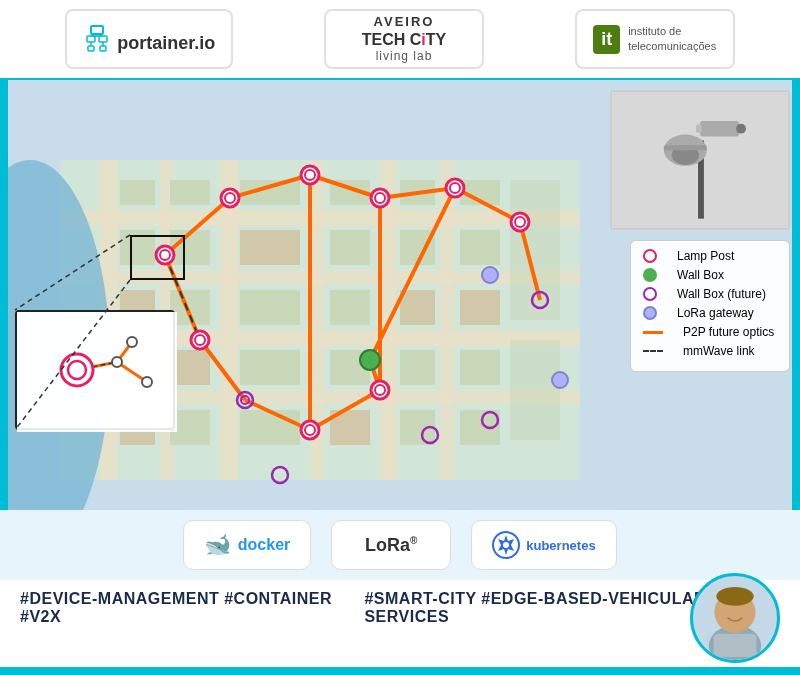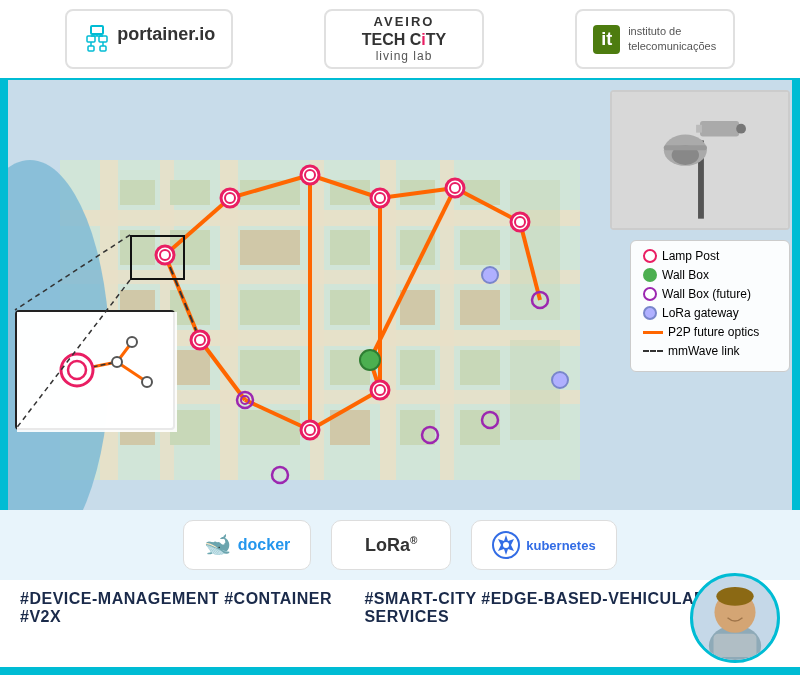--- a/index.html
+++ b/index.html
@@ -36,21 +36,21 @@
       background: #fff;
       border: 2px solid #e0e0e0;
       border-radius: 8px;
       padding: 24px 16px;
       height: 60px;
       min-width: 160px;
     }
 
     .portainer-logo {
       display: flex;
-      align-items: flex-start;
+      align-items: flex-end;
       gap: 6px;
       font-size: 18px;
       font-weight: bold;
       color: #333;
     }
 
     .aveiro-text {
       text-align: center;
       line-height: 1.2;
     }
@@ -125,21 +125,21 @@
       border: 1px solid #ccc;
       border-radius: 6px;
       padding: 8px 12px;
       font-size: 12px;
       min-width: 160px;
     }
 
     .legend-item {
       display: flex;
       align-items: center;
-      gap: 5px;
+      gap: 20px;
       margin-bottom: 5px;
     }
 
     .legend-dot {
       width: 14px;
       height: 14px;
       border-radius: 50%;
       border: 2.5px solid;
       flex-shrink: 0;
     }

